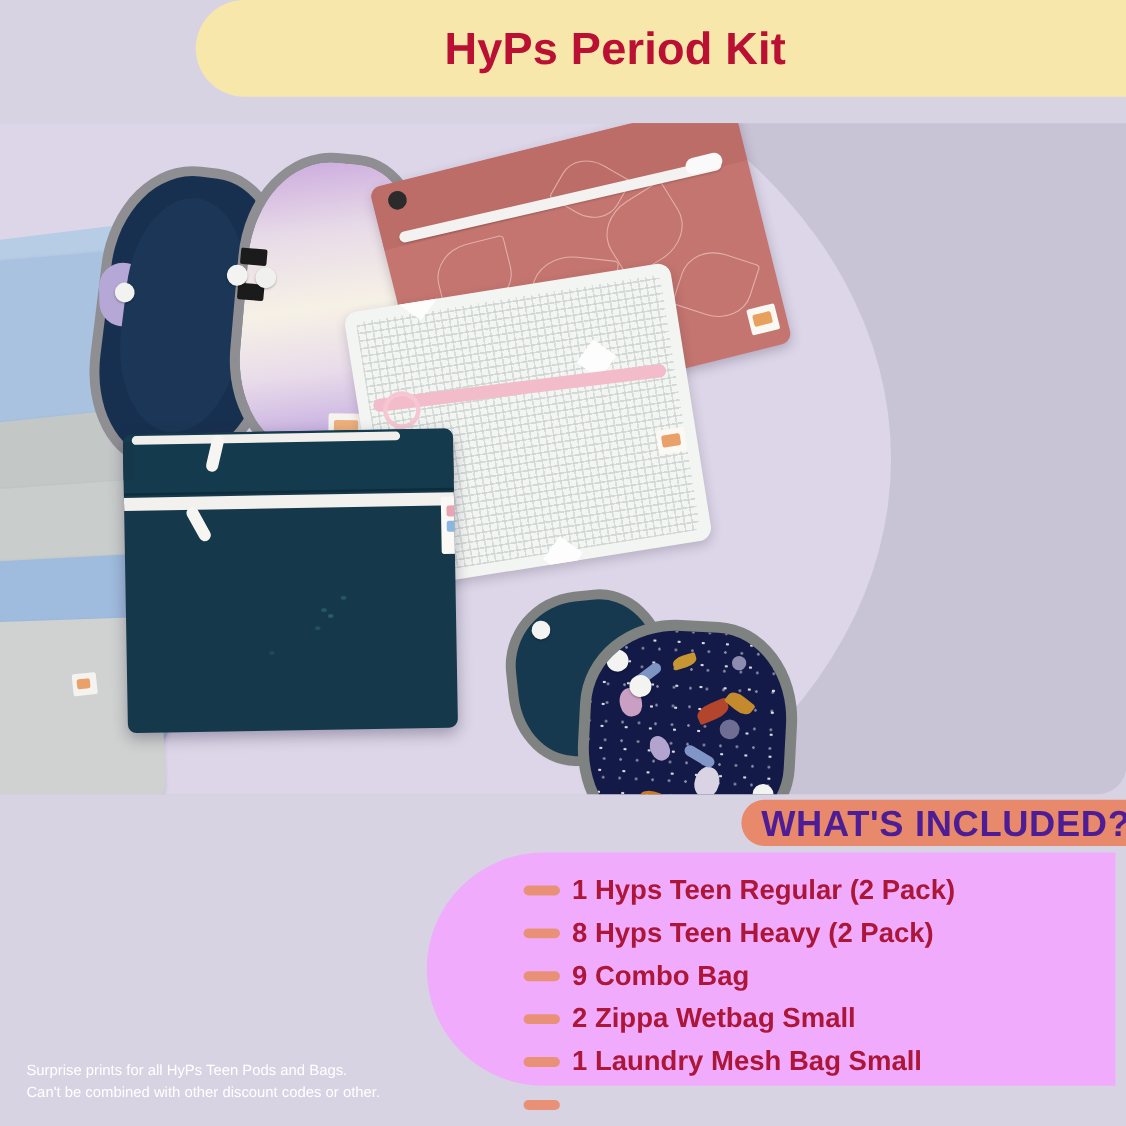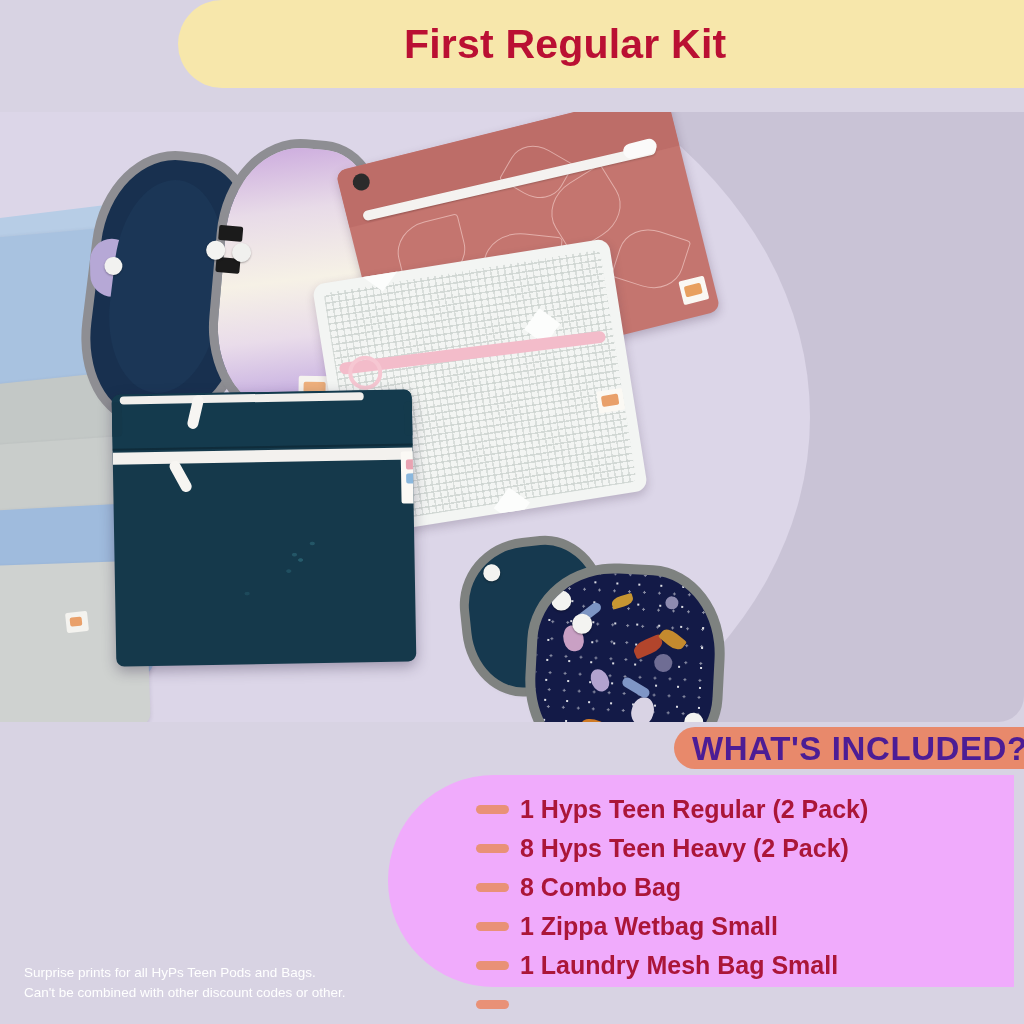--- a/index.html
+++ b/index.html
@@ -197,21 +197,21 @@
     color:#ffffff;font-size:13.5px;line-height:1.5;font-weight:normal;
   }
   .fineprint div{white-space:nowrap;}
 </style>
 </head>
 <body>
 
 <div class="stage">
 
   <div class="header-banner">
-    <div class="header-title">First Regular Kit</div>
+    <div class="header-title">HyPs Period Kit</div>
   </div>
 
   <div class="photo">
     <div class="photo-ellipse"></div>
 
     <div>
       <div class="wipe wipe-blue3"></div>
       <div class="wipe wipe-blue1"></div>
       <div class="wipe wipe-grey1"></div>
       <div class="wipe wipe-grey2"></div>
@@ -315,25 +315,25 @@
       <div class="incl-item">
         <span class="dash"></span>
         <span class="incl-text">1 Hyps Teen Regular (2 Pack)</span>
       </div>
       <div class="incl-item">
         <span class="dash"></span>
         <span class="incl-text">8 Hyps Teen Heavy (2 Pack)</span>
       </div>
       <div class="incl-item">
         <span class="dash"></span>
-        <span class="incl-text">8 Combo Bag</span>
-      </div>
-      <div class="incl-item">
-        <span class="dash"></span>
-        <span class="incl-text">1 Zippa Wetbag Small</span>
+        <span class="incl-text">9 Combo Bag</span>
+      </div>
+      <div class="incl-item">
+        <span class="dash"></span>
+        <span class="incl-text">2 Zippa Wetbag Small</span>
       </div>
       <div class="incl-item">
         <span class="dash"></span>
         <span class="incl-text">1 Laundry Mesh Bag Small</span>
       </div>
       <div class="incl-item">
         <span class="dash"></span>
       </div>
     </div>
   </div>

